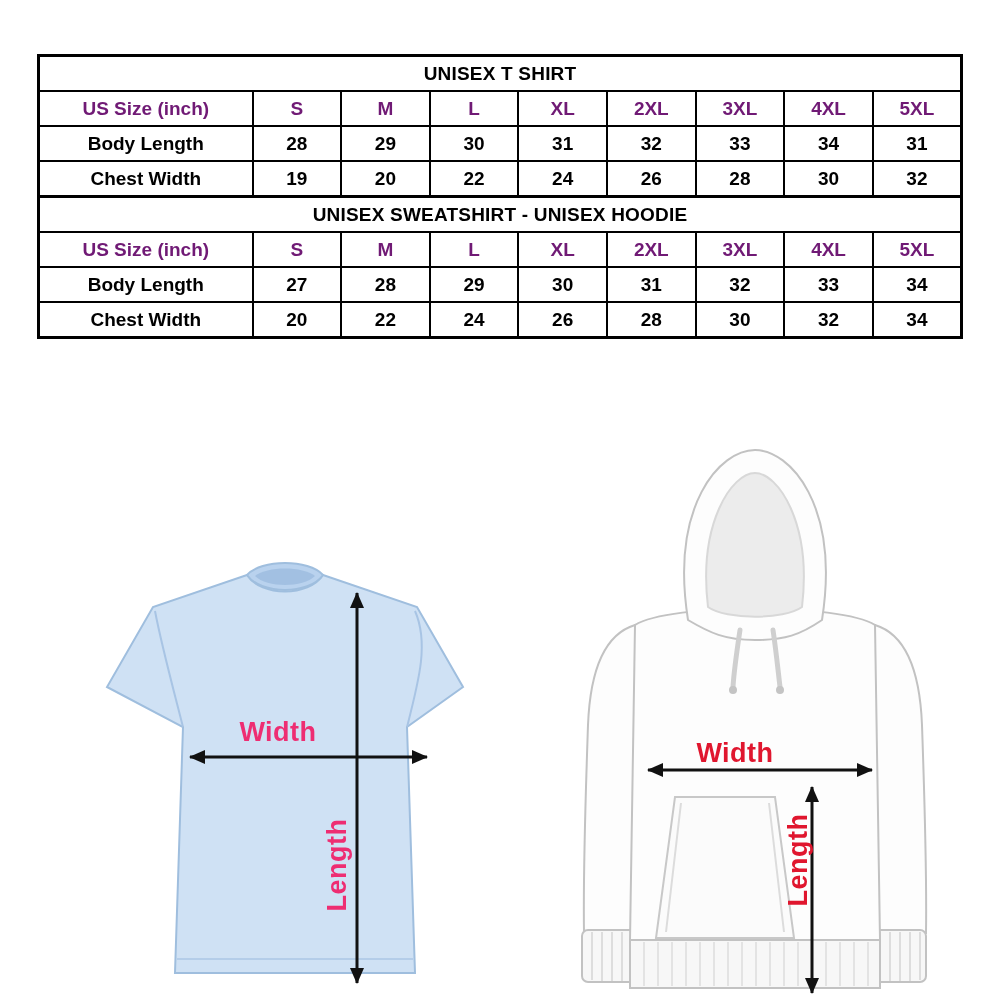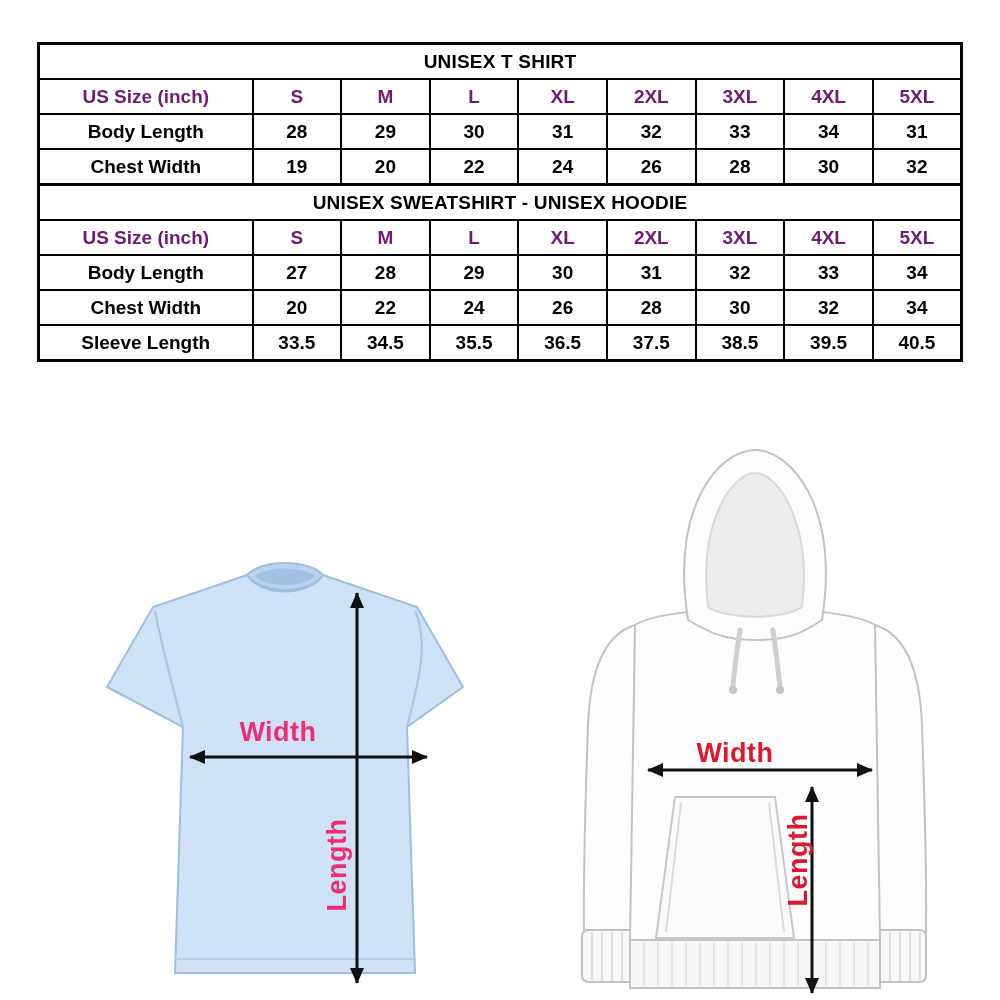--- a/index.html
+++ b/index.html
@@ -1,20 +1,20 @@
 <!DOCTYPE html>
 <html><head>
 <meta charset="utf-8">
 <style>
   html,body{margin:0;padding:0;background:#ffffff;}
   .canvas{position:relative;width:1000px;height:1000px;background:#ffffff;overflow:hidden;
           font-family:"Liberation Sans",sans-serif;}
 
   
-  table.size-table{position:absolute;left:37px;top:42px;width:926px;border-collapse:collapse;
+  table.size-table{position:absolute;left:37px;top:54px;width:926px;border-collapse:collapse;
                    table-layout:fixed;border:3px solid #000;}
   table.size-table td{border:2px solid #000;text-align:center;vertical-align:middle;
                       font-weight:bold;font-size:19px;color:#000;height:33px;padding:0;}
   td.title-cell{font-size:20px;letter-spacing:.2px;}
   tr.red-row td{color:#701a75;}
   tr.section-top td{border-top:3px solid #000;text-align:center;}
 
   
   .diagram{position:absolute;}
   .diagram svg{display:block;}
@@ -116,31 +116,20 @@
         <td>Chest Width</td>
         <td>20</td>
         <td>22</td>
         <td>24</td>
         <td>26</td>
         <td>28</td>
         <td>30</td>
         <td>32</td>
         <td>34</td>
       </tr>
-      <tr>
-        <td>Sleeve Length</td>
-        <td>33.5</td>
-        <td>34.5</td>
-        <td>35.5</td>
-        <td>36.5</td>
-        <td>37.5</td>
-        <td>38.5</td>
-        <td>39.5</td>
-        <td>40.5</td>
-      </tr>
     </tbody>
   </table>
 
   <div class="diagram" id="tshirt-diagram">
     <svg width="380" height="450" viewBox="0 0 380 450">
       <defs>
         <marker id="ah-t" markerUnits="userSpaceOnUse" markerWidth="16" markerHeight="14" refX="15" refY="7" orient="auto-start-reverse">
           <path d="M0,0 L16,7 L0,14 Z" fill="#111111"></path>
         </marker>
       </defs>

